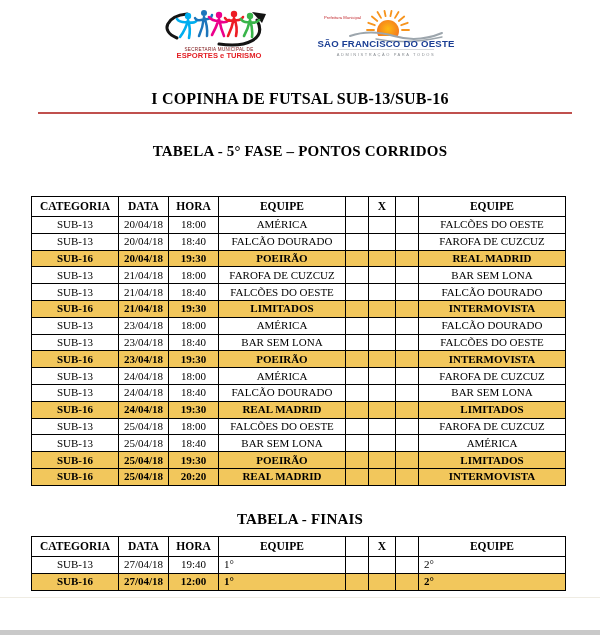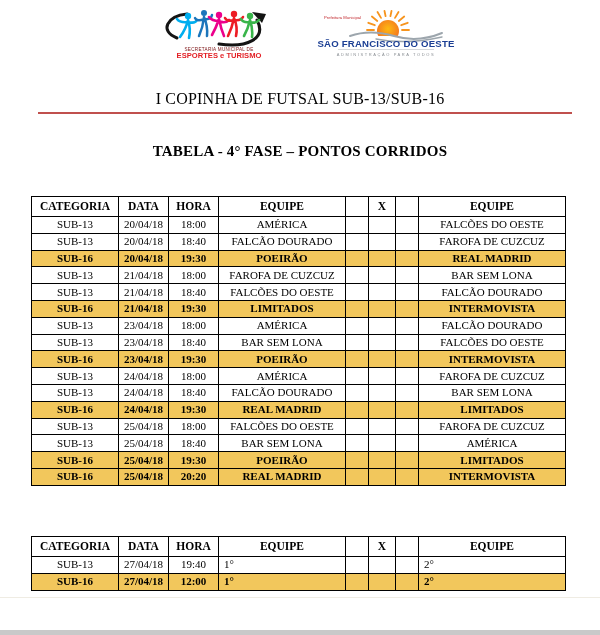--- a/index.html
+++ b/index.html
@@ -9,21 +9,21 @@
   }
   .page{position:absolute;inset:0;background:#fff;}
 
   
   .logo-left{position:absolute;left:157px;top:7px;width:125px;height:52px;}
   .logo-right{position:absolute;left:316px;top:10px;width:140px;height:48px;}
 
   
   .page-title{
     position:absolute;top:90px;left:0;width:100%;text-align:center;
-    font-size:16px;font-weight:normal;letter-spacing:.2px;
+    font-size:16px;font-weight:bold;letter-spacing:.2px;
   }
   .title-rule{position:absolute;top:112px;left:38px;width:534px;height:2px;background:var(--rule,#C0504D);}
   .phase-heading{
     position:absolute;top:143px;left:0;width:100%;text-align:center;
     font-size:15px;font-weight:bold;letter-spacing:.2px;
   }
   .finals-heading{
     position:absolute;top:511px;left:0;width:100%;text-align:center;
     font-size:15px;font-weight:bold;letter-spacing:.2px;
   }
@@ -103,21 +103,21 @@
       <path d="M60 29 q 30 6 66 -2" stroke-width="1.4"></path>
     </g>
     <text x="8" y="8.5" font-family="Liberation Sans, sans-serif" font-size="4.2" fill="#C1272D">Prefeitura Municipal</text>
     <text x="70" y="37" text-anchor="middle" font-family="Liberation Sans, sans-serif" font-size="9.6" font-weight="bold" fill="#1C3F94" letter-spacing="0.2">SÃO FRANCISCO DO OESTE</text>
     <line x1="22" y1="39.5" x2="118" y2="39.5" stroke="#C9CDD2" stroke-width="0.8"></line>
     <text x="70" y="45.5" text-anchor="middle" font-family="Liberation Sans, sans-serif" font-size="4" fill="#8A8F94" letter-spacing="1.6">ADMINISTRAÇÃO PARA TODOS</text>
   </svg>
 
   <div class="page-title">I COPINHA DE FUTSAL SUB-13/SUB-16</div>
   <div class="title-rule"></div>
-  <div class="phase-heading">TABELA - 4° FASE – PONTOS CORRIDOS</div>
+  <div class="phase-heading">TABELA - 5° FASE – PONTOS CORRIDOS</div>
 
   <table id="phase-table">
     <colgroup>
       <col style="width:87px">
         <col style="width:50px">
         <col style="width:50px">
         <col style="width:127px">
       <col style="width:23px">
         <col style="width:27px">
         <col style="width:23px">
@@ -292,20 +292,21 @@
           <td>20:20</td>
           <td>REAL MADRID</td>
           <td></td>
           <td></td>
           <td></td>
           <td>INTERMOVISTA</td>
         </tr>
       </tbody>
   </table>
 
+  <div class="finals-heading">TABELA - FINAIS</div>
 
   <table id="finals-table">
     <colgroup>
       <col style="width:87px">
         <col style="width:50px">
         <col style="width:50px">
         <col style="width:127px">
       <col style="width:23px">
         <col style="width:27px">
         <col style="width:23px">

